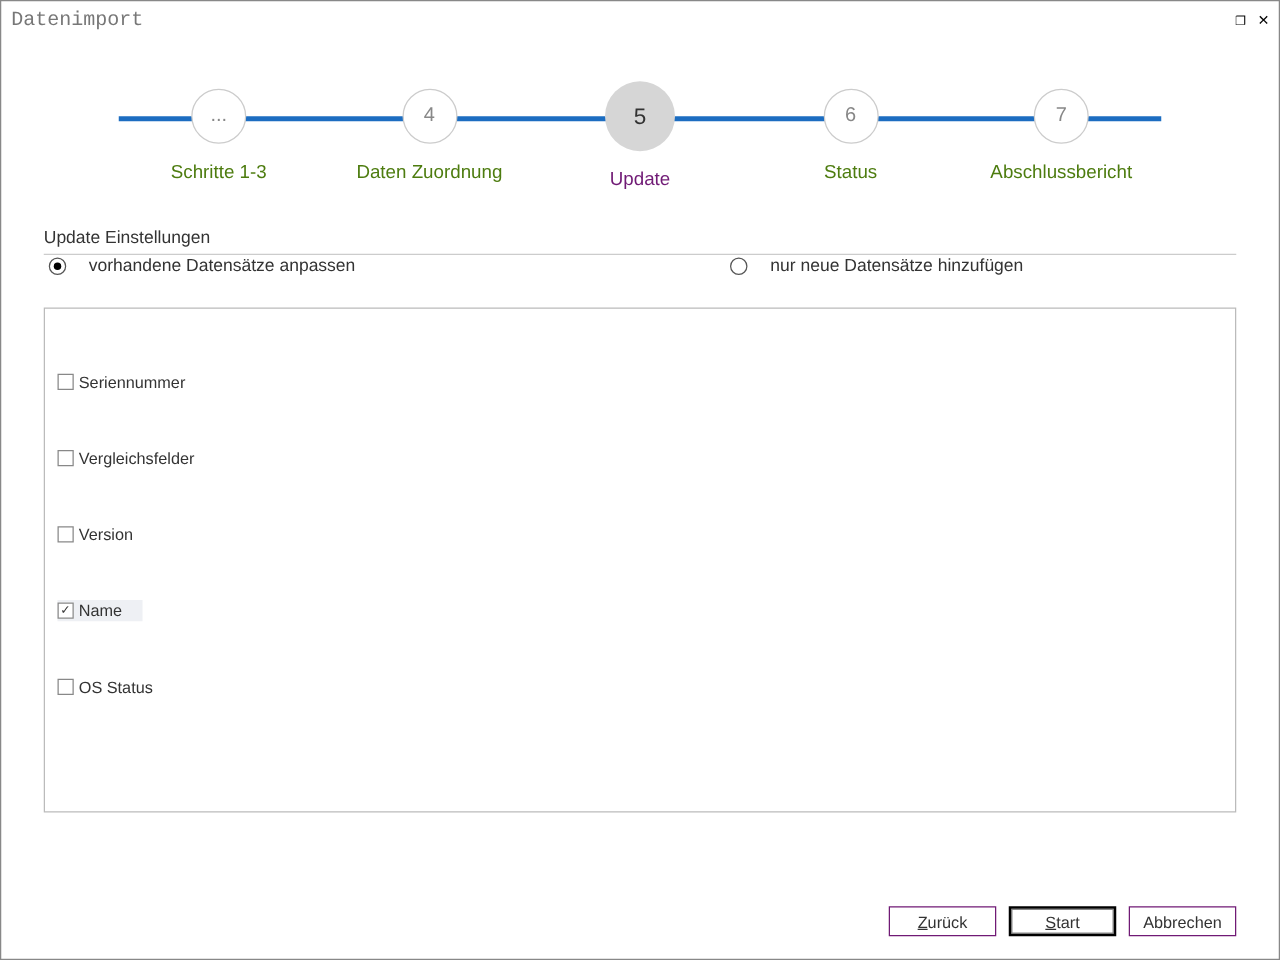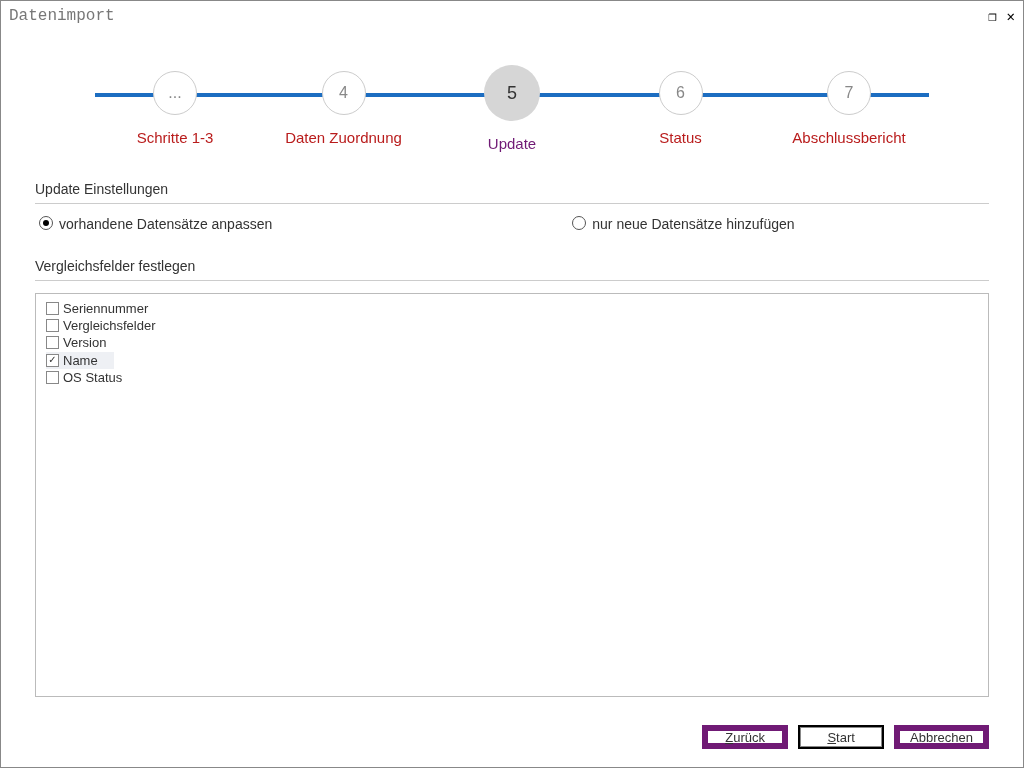--- a/index.html
+++ b/index.html
@@ -83,43 +83,43 @@
       color: #333;
       width: 56px;
       height: 56px;
       border: none;
       margin-top: -6px;
       font-size: 18px;
     }
     .step-label {
       margin-top: 14px;
       font-size: 15px;
-      color: #b91c1c;
+      color: #4d7c0f;
     }
     .step.active .step-label {
       color: #701a75;
     }
     .section-title {
       font-size: 14px;
       color: #333;
       padding-bottom: 6px;
       border-bottom: 1px solid #ccc;
-      margin-bottom: 12px;
+      margin-bottom: 0;
       margin-top: 6px;
     }
     .radio-row {
       display: flex;
       gap: 300px;
       margin-bottom: 26px;
       padding-left: 4px;
     }
     .radio-item {
       display: flex;
-      align-items: flex-start;
-      gap: 6px;
+      align-items: flex-end;
+      gap: 18px;
       font-size: 14px;
     }
     .radio {
       width: 14px;
       height: 14px;
       border: 1px solid #555;
       border-radius: 50%;
       display: flex;
       align-items: center;
       justify-content: center;
@@ -137,20 +137,21 @@
       height: 404px;
       padding: 6px 10px;
       overflow: auto;
     }
     .field-item {
       display: flex;
       align-items: center;
       gap: 4px;
       padding: 1px 0;
       font-size: 13px;
+      margin-top: 44px;
     }
     .field-item.selected-row {
       background: #eef0f4;
       display: inline-flex;
       padding-right: 16px;
     }
     .checkbox {
       width: 13px;
       height: 13px;
       border: 1px solid #888;
@@ -168,21 +169,21 @@
     .footer {
       position: absolute;
       bottom: 18px;
       right: 34px;
       display: flex;
       gap: 10px;
     }
     .btn {
       min-width: 86px;
       height: 24px;
-      border: 6px solid #701a75;
+      border: 1px solid #701a75;
       background: #fff;
       font-size: 13px;
       display: flex;
       align-items: center;
       justify-content: center;
       cursor: pointer;
       padding: 0 10px;
     }
     .btn.default {
       border: 2px solid #000000;
@@ -241,21 +242,20 @@
     <label class="radio-item">
       <span class="radio checked"></span>
       <span>vorhandene Datensätze anpassen</span>
     </label>
     <label class="radio-item">
       <span class="radio"></span>
       <span>nur neue Datensätze hinzufügen</span>
     </label>
   </div>
 
-  <div class="section-title">Vergleichsfelder festlegen</div>
   <div class="fields-box">
     <div>
       <div class="field-item">
         <span class="checkbox"></span>
         <span>Seriennummer</span>
       </div>
     </div>
     <div>
       <div class="field-item">
         <span class="checkbox"></span>

